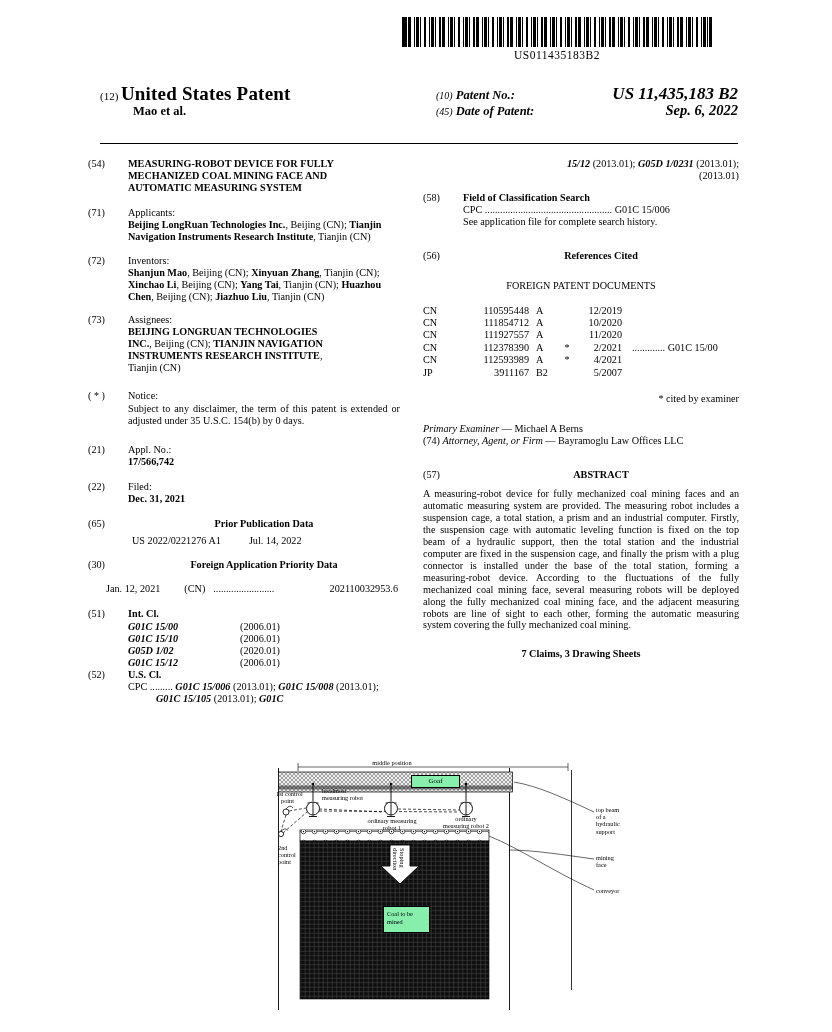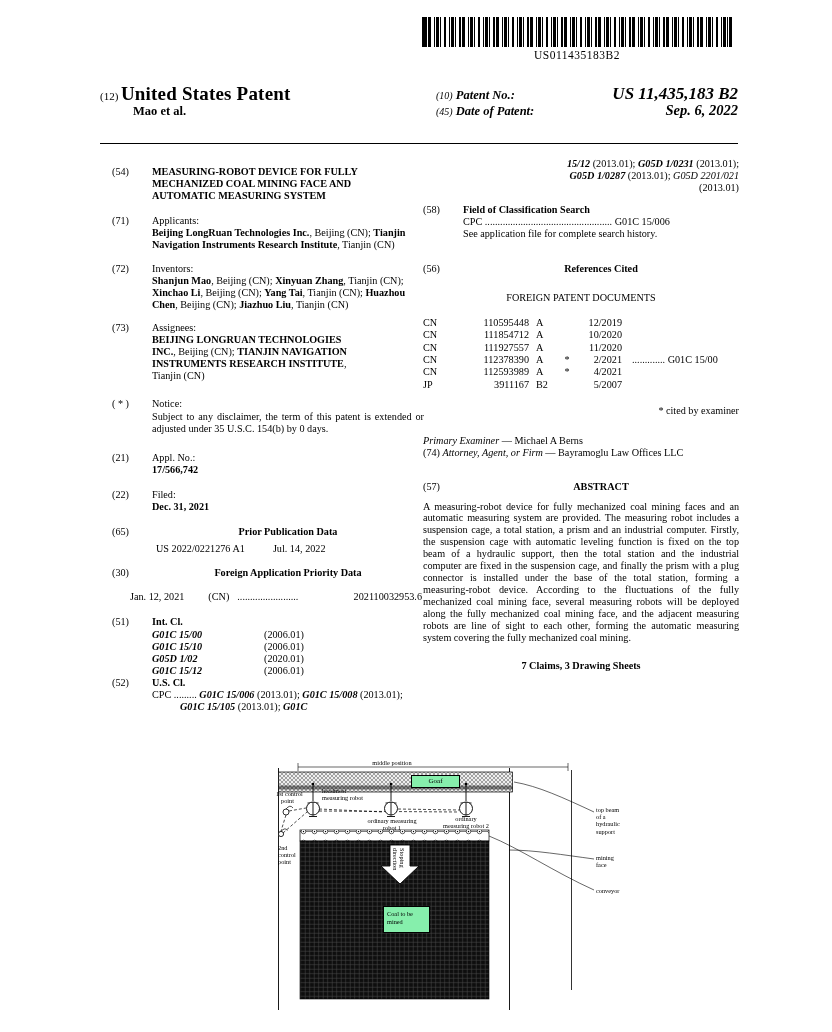--- a/index.html
+++ b/index.html
@@ -56,21 +56,21 @@
   .ref-cls{flex:1;padding-left:10px;white-space:nowrap;overflow:hidden;}
   
   #figure{position:absolute;left:276px;top:760px;width:464px;height:262px;}
   #figure svg{position:absolute;left:0;top:0;}
   .flab{position:absolute;font-size:6.3px;line-height:7.2px;color:#000;}
   .fbox{position:absolute;background:#86efac;border:0.8px solid #000;text-align:center;}
 </style>
 </head>
 <body>
 
-<div class="abs" style="left:422px;top:17px;width:310px;">
+<div class="abs" style="left:402px;top:17px;width:310px;">
   <div class="barcode"></div>
   <div class="barcode-num">US011435183B2</div>
 </div>
 
 <div class="abs" style="left:100px;top:88px;width:638px;display:flex;justify-content:space-between;">
   <div style="width:330px;">
     <span class="kcode">(12)</span>
     <span class="bigtitle">United States Patent</span>
     <div class="authors" style="margin-left:33px;margin-top:2px;">Mao et al.</div>
   </div>
@@ -82,21 +82,21 @@
     </div>
     <div style="display:flex;align-items:baseline;margin-top:2px;">
       <span class="hr-label"><span class="hr-code">(45)</span>
       <span>Date of Patent:</span></span>
       <span class="pdate" style="margin-left:auto;">Sep. 6, 2022</span>
     </div>
   </div>
 </div>
 <div class="abs rule" style="left:100px;top:143px;width:638px;"></div>
 
-<div class="col" style="left:112px;width:312px;margin-top:8px;">
+<div class="col" style="left:88px;width:312px;">
 
   <div class="sec" style="margin-bottom:13px;">
     <span class="secnum">(54)</span>
     <div class="secbody b" style="max-width:258px;">MEASURING-ROBOT DEVICE FOR FULLY MECHANIZED COAL MINING FACE AND AUTOMATIC MEASURING SYSTEM</div>
   </div>
 
   <div class="sec">
     <span class="secnum">(71)</span>
     <div class="secbody lv">
       <span class="lvlabel">Applicants:</span>
@@ -197,21 +197,20 @@
       <div class="b">U.S. Cl.</div>
       <div class="cpcpara"><span>CPC ......... </span><span class="bi">G01C 15/006</span><span> (2013.01); </span><span class="bi">G01C 15/008</span><span> (2013.01); </span><span class="bi">G01C 15/105</span><span> (2013.01); </span><span class="bi">G01C</span></div>
     </div>
   </div>
 </div>
 
 <div class="col" style="left:423px;width:316px;">
 
   <div class="cpccont">
     <div><span class="bi">15/12</span><span> (2013.01); </span><span class="bi">G05D 1/0231</span><span> (2013.01);</span></div>
-    <div><span class="bi">G05D 1/0287</span><span> (2013.01); </span><span class="i">G05D 2201/021</span></div>
     <div>(2013.01)</div>
   </div>
 
   <div class="sec" style="margin-bottom:22px;">
     <span class="secnum">(58)</span>
     <div class="secbody">
       <div class="b">Field of Classification Search</div>
       <div style="white-space:nowrap;overflow:hidden;">CPC .................................................. G01C 15/006</div>
       <div>See application file for complete search history.</div>
     </div>

